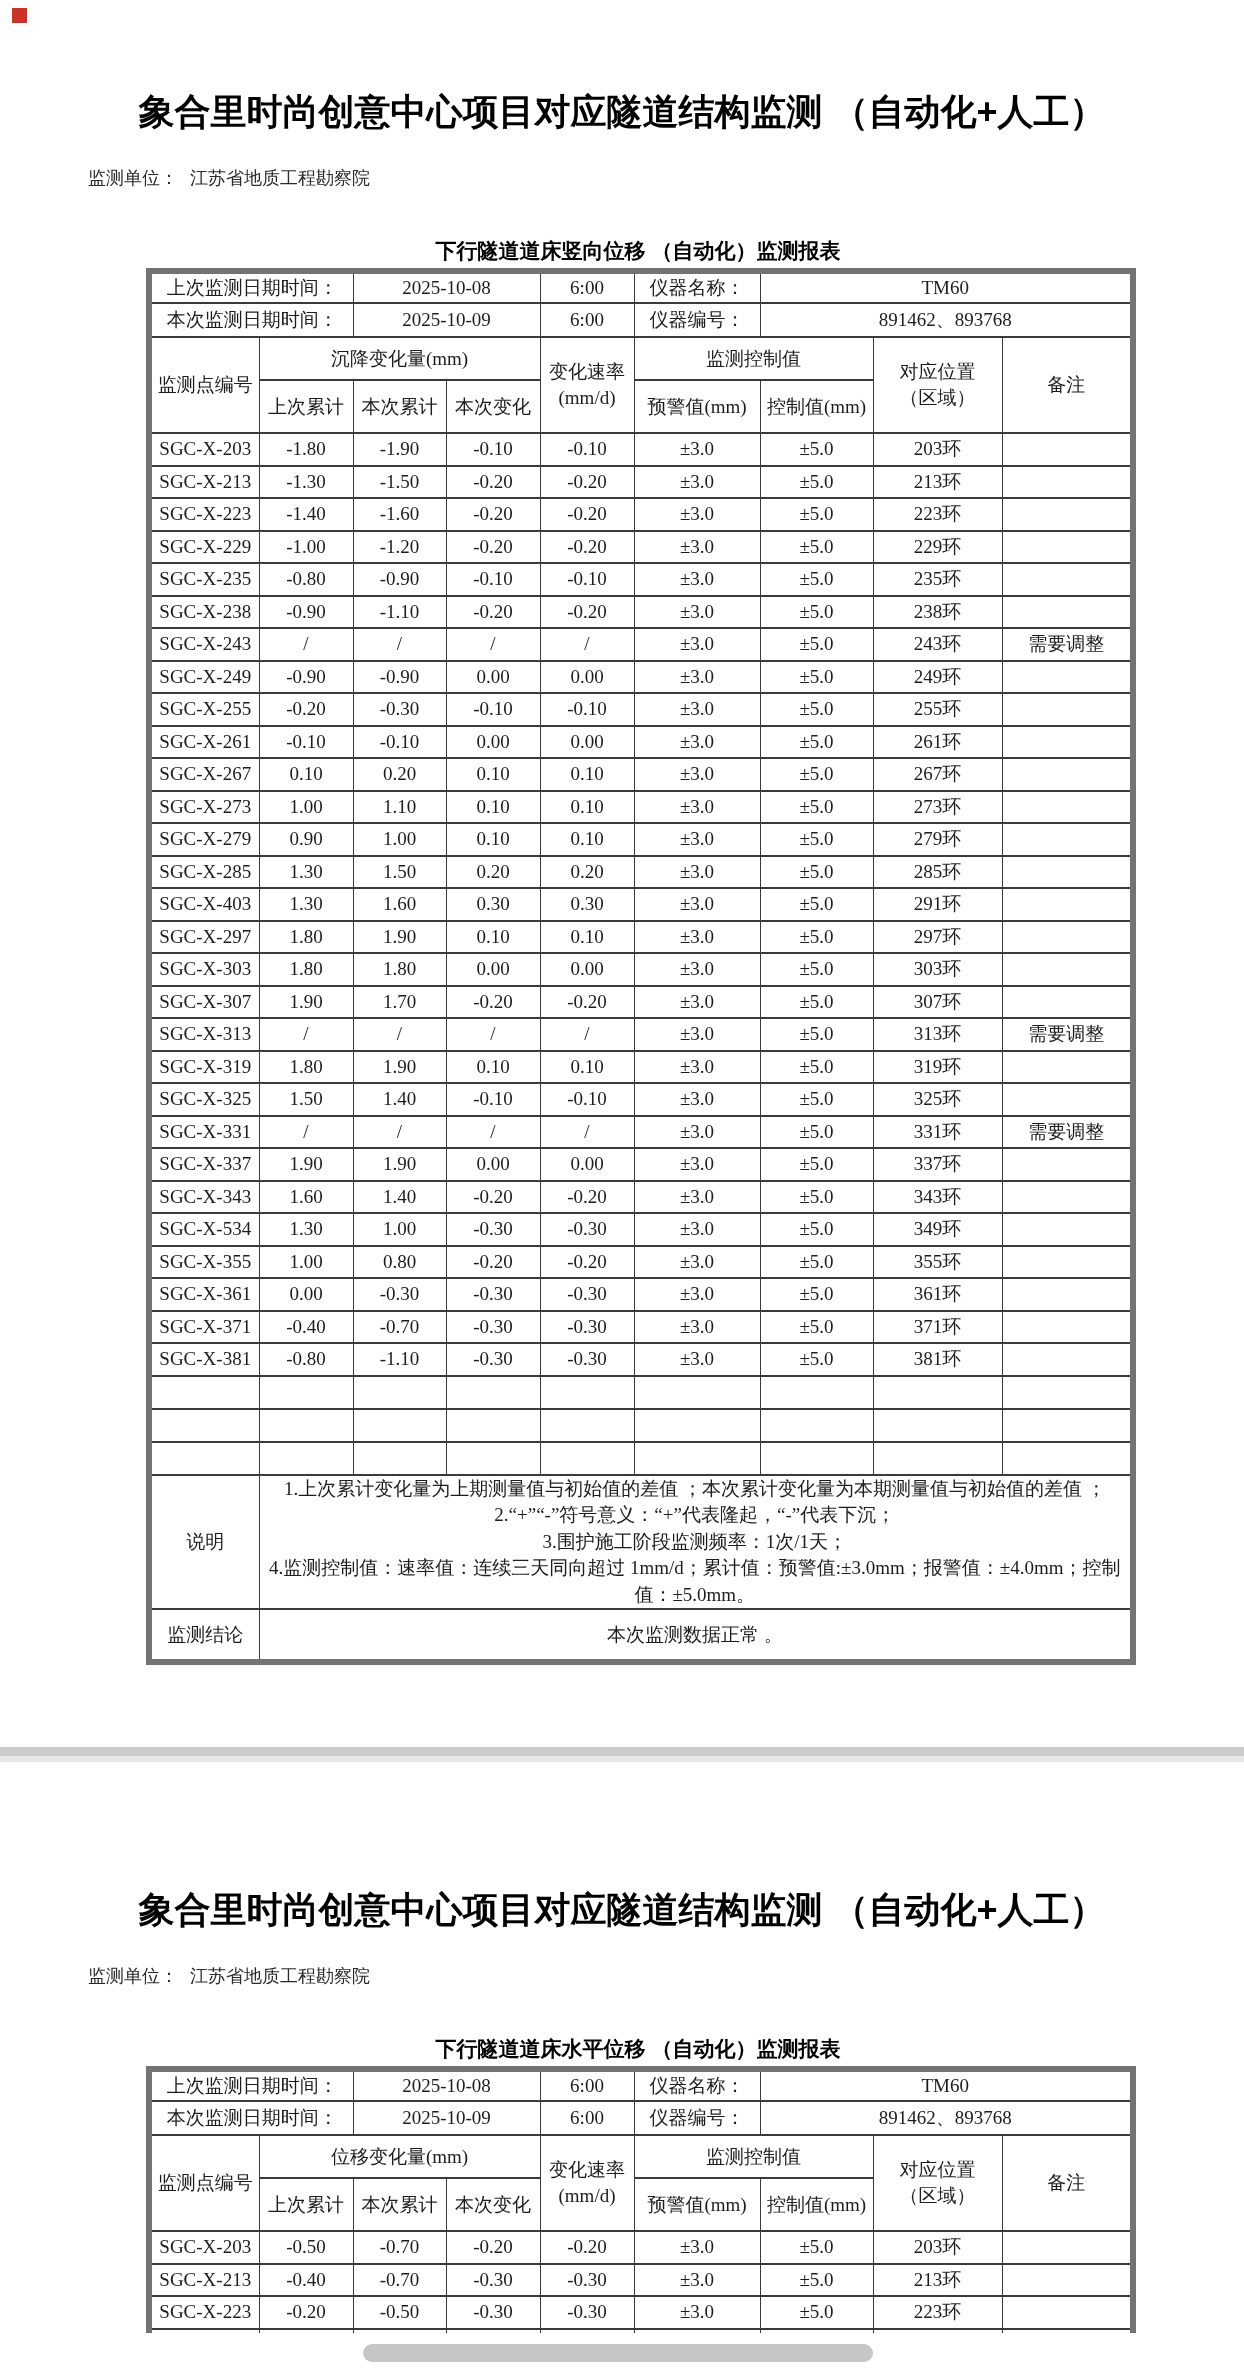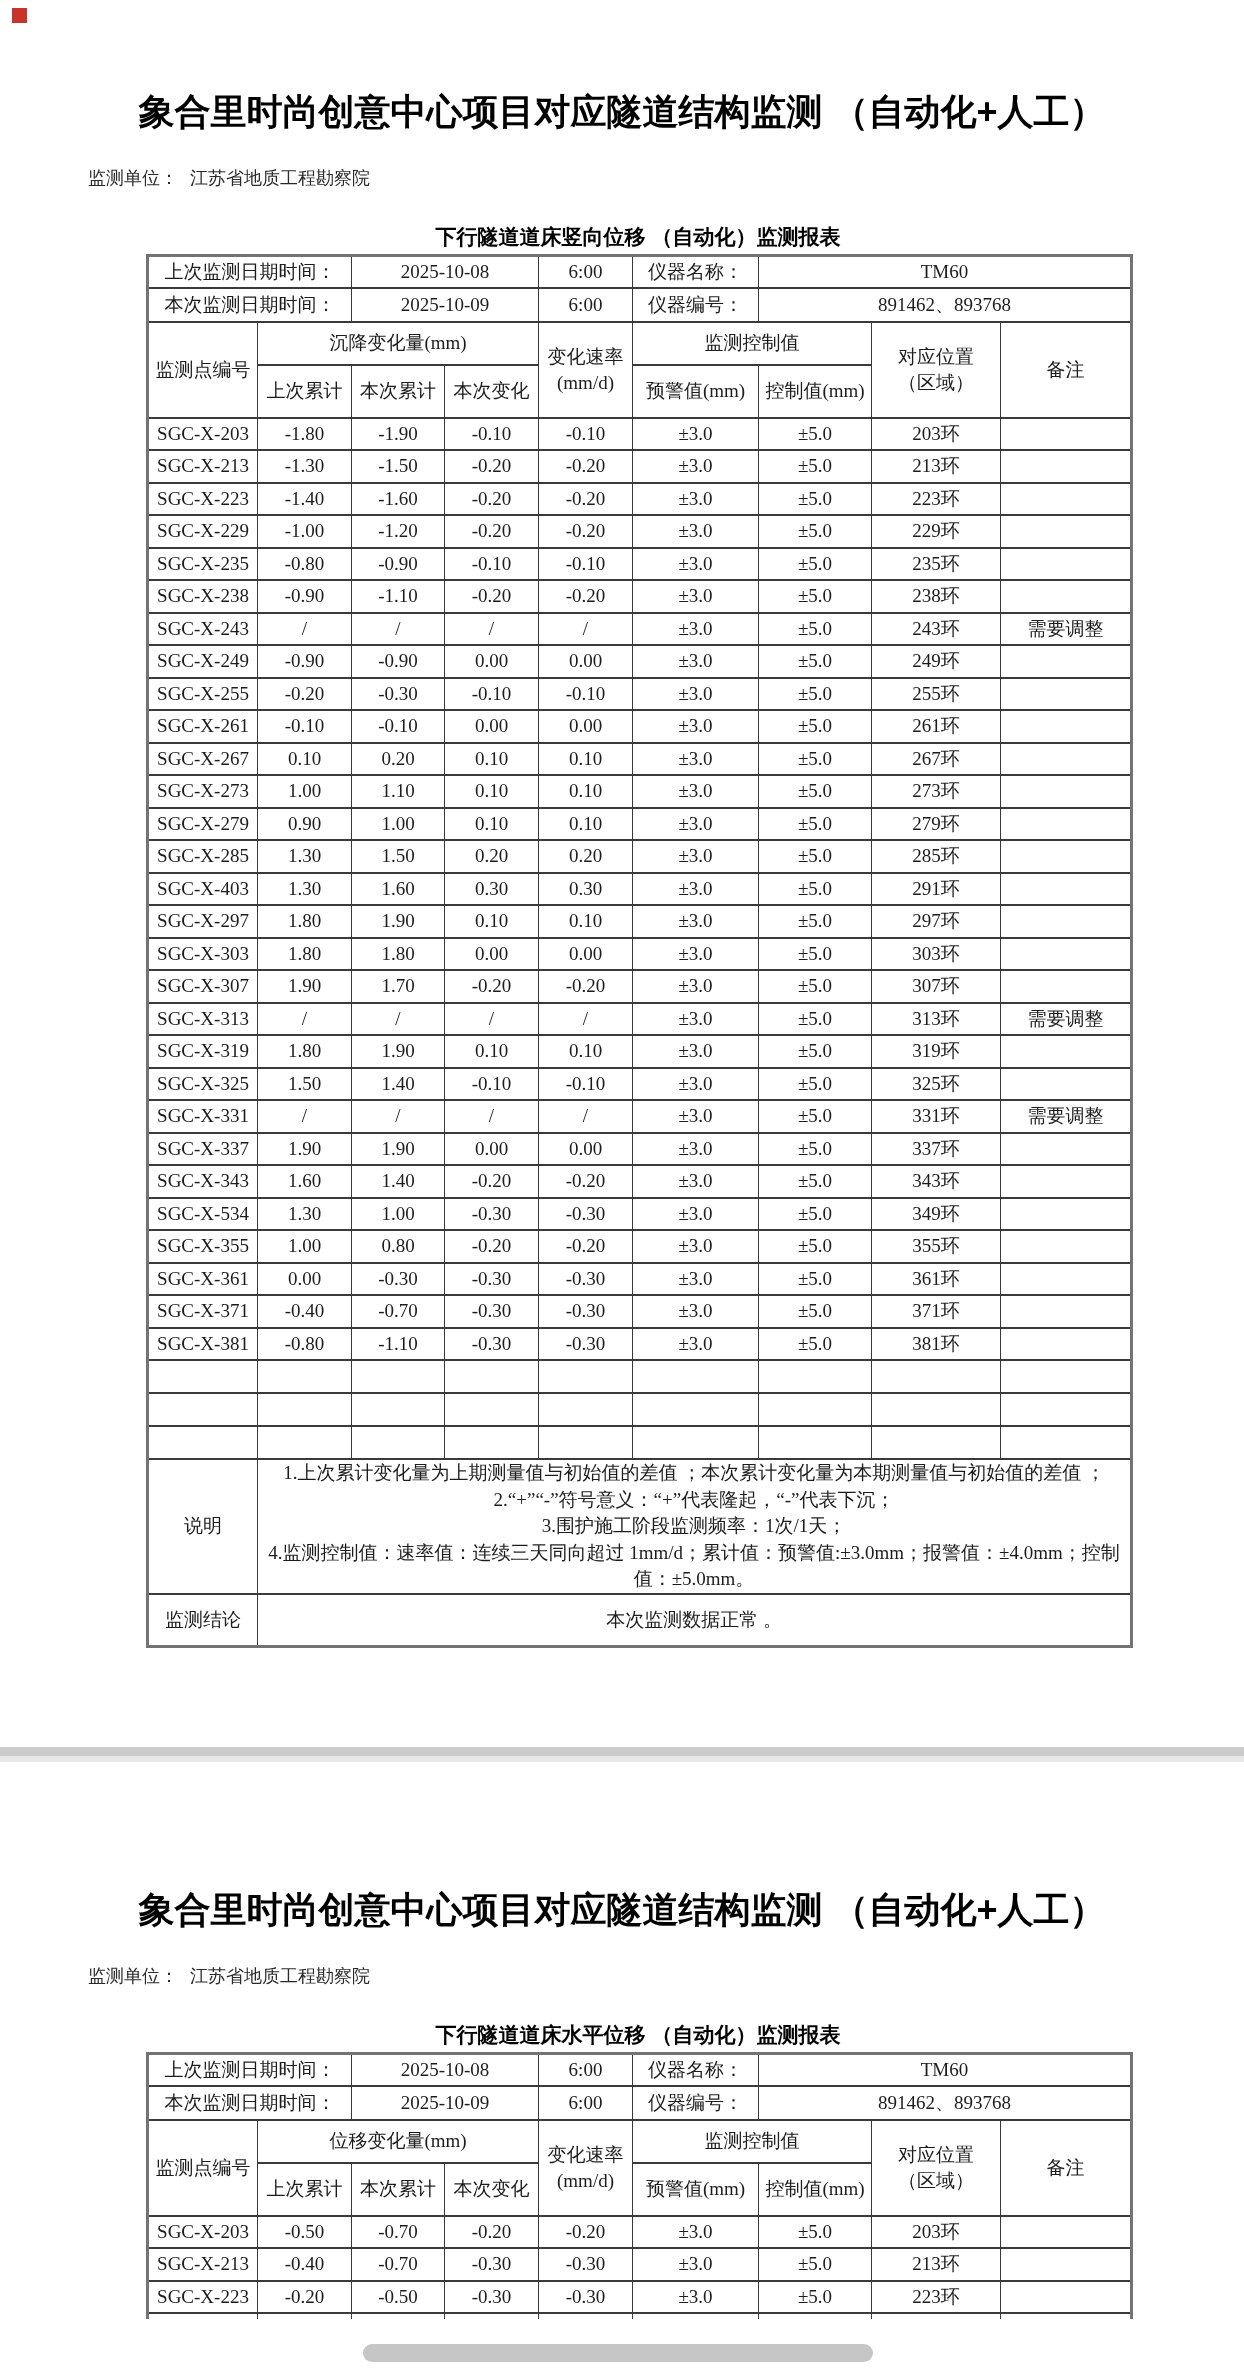--- a/index.html
+++ b/index.html
@@ -27,29 +27,29 @@
     font-weight:bold;font-size:36px;line-height:44px;color:#000;
     white-space:nowrap;
   }
   .page-1 .doc-title{padding-top:90px;}
   .page-2 .doc-title{padding-top:126px;}
   .org-line{
     margin:32px 0 0 88px;font-size:18px;line-height:24px;color:#2a2a2a;
   }
   .org-line .org-value{margin-left:12px;}
   .tbl-title{
-    margin:32px 0 0 146px;width:984px;text-align:center;
+    margin:46px 0 0 146px;width:984px;text-align:center;
     font-family:"Liberation Sans","DejaVu Sans",sans-serif;
     font-weight:bold;font-size:21px;line-height:30px;color:#000;
   }
   .tbl-wrap{margin:2px 0 0 146px;}
   .p2-clip{height:267px;overflow:hidden;}
   table.rpt{
     border-collapse:collapse;table-layout:fixed;width:984px;
-    border:3px solid #737373;
+    border:6px solid #737373;
   }
   table.rpt td{
     border-left:1px solid #3a3a3a;border-right:1px solid #3a3a3a;
     border-top:2px solid #3a3a3a;border-bottom:2px solid #3a3a3a;
     padding:0;text-align:center;vertical-align:middle;
     font-size:19px;color:#1c1c1c;overflow:hidden;
   }
   tr.info-row-1{height:32px;}
   tr.info-row-2{height:34px;margin-left:23px;}
   tr.hdr-top{height:43px;}

